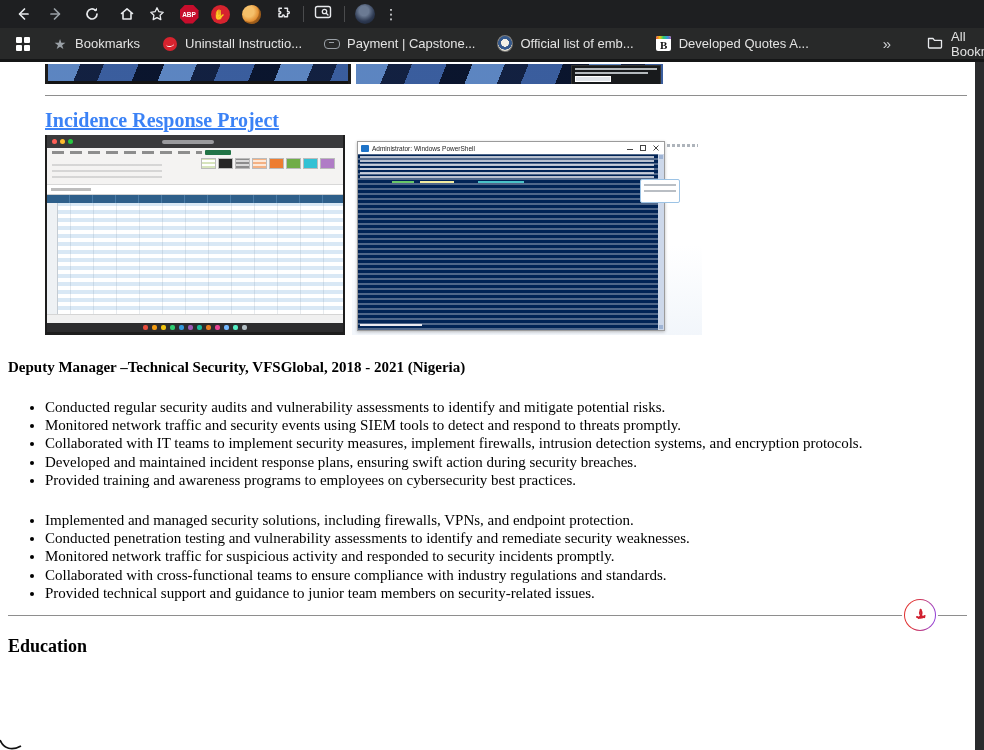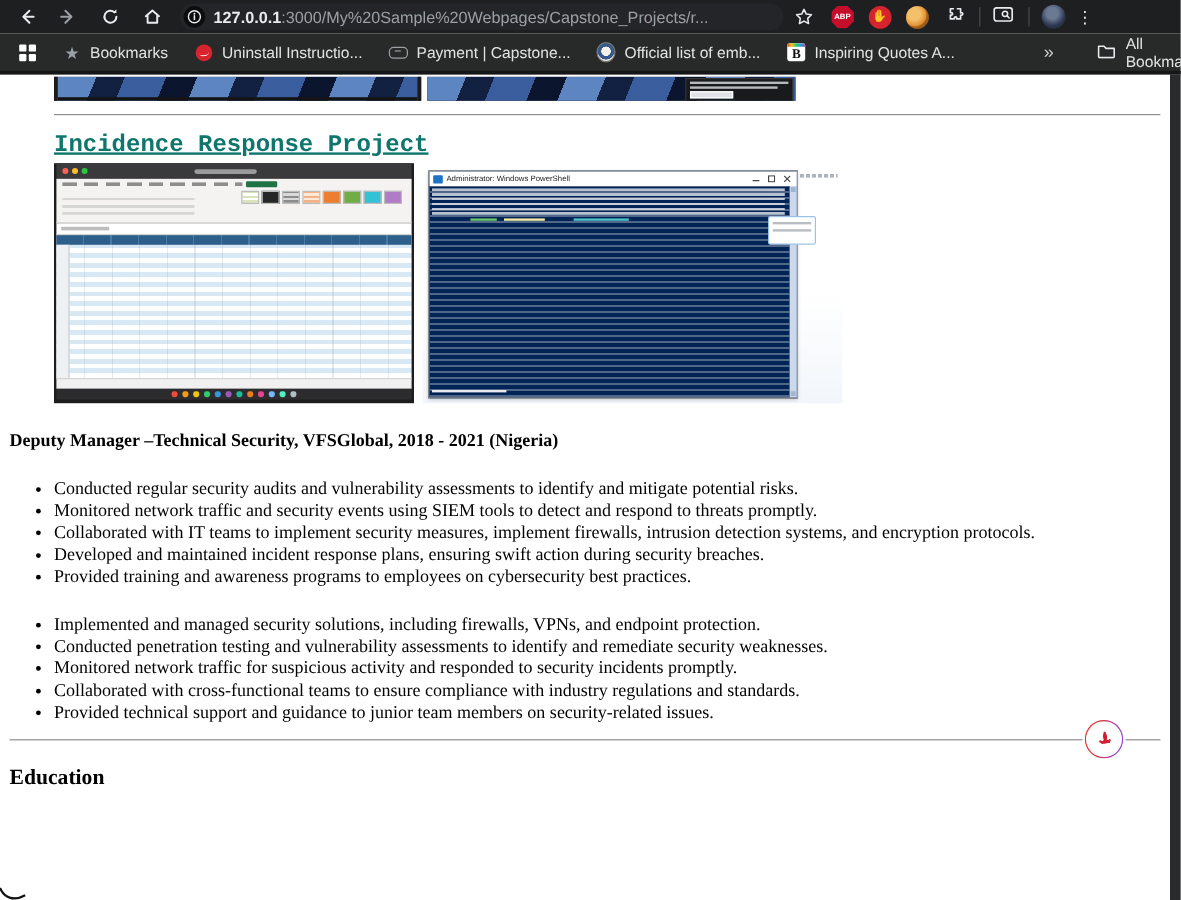--- a/index.html
+++ b/index.html
@@ -55,21 +55,21 @@
   .miniterm{position:absolute;right:2px;top:1px;width:88px;height:18px;background:#181a1c;border:1px solid #333;}
   .miniterm i{position:absolute;left:3px;right:3px;height:2px;background:rgba(220,225,230,.8);}
   .miniterm i:nth-child(1){top:2px;}
   .miniterm i:nth-child(2){top:6px;right:12px;}
   .miniterm .sel{position:absolute;left:3px;bottom:2px;width:34px;height:4px;background:#dfe3e8;border:1px solid #fff;}
 
   .hr1{margin:11px 8px 0 37px;border:none;border-top:1px solid #8e8e8e;height:0;}
   .hr2{border:none;border-top:1px solid #8e8e8e;margin:0 8px 0 0;height:0;}
 
   .projecth{margin:13px 0 0 37px;font-size:20px;font-weight:bold;}
-  .projecth a{color:#0f766e;text-decoration:underline;cursor:pointer;font-family:Liberation Mono, monospace;}
+  .projecth a{color:#3b82f6;text-decoration:underline;cursor:pointer;}
 
   .shots{margin:3px 0 0 37px;display:flex;gap:7px;}
 
   
   .excel{width:300px;height:200px;background:#1d1d1d;padding:0 2px;box-sizing:border-box;position:relative;flex:0 0 auto;}
   .x-title{height:13px;background:#3a3a3c;display:flex;align-items:center;padding-left:5px;}
   .x-title .tl{width:5px;height:5px;border-radius:50%;margin-right:3px;}
   .x-title .name{margin-left:86px;width:52px;height:4px;background:#9a9a9d;border-radius:2px;}
   .x-ribbon{height:36px;background:#f4f3f2;position:relative;border-bottom:1px solid #d8d8d8;}
   .x-ribbon .tabs{position:absolute;left:5px;top:3px;width:150px;height:3px;background:repeating-linear-gradient(90deg,#8d8d8d 0 12px,transparent 12px 18px);}
@@ -148,30 +148,20 @@
       </span>
   </div>
   <div class="tbtn">
     <span>
         <svg width="16" height="16" viewBox="0 0 16 16">
           <path d="M2.5 7.5 8 2.8l5.5 4.7M4 6.8V13h8V6.8" stroke="#e8eaed" stroke-width="1.6" fill="none" stroke-linecap="round" stroke-linejoin="round"></path>
         </svg>
       </span>
   </div>
 
-  <div class="omnibox">
-    <span class="infochip">
-        <svg width="12" height="12" viewBox="0 0 12 12">
-          <circle cx="6" cy="6" r="5" stroke="#e8eaed" stroke-width="1.2" fill="none"></circle>
-          <path d="M6 5.2v3" stroke="#e8eaed" stroke-width="1.3" stroke-linecap="round"></path>
-          <circle cx="6" cy="3.4" r=".8" fill="#e8eaed"></circle>
-        </svg>
-      </span>
-    <span class="url"><span class="host">127.0.0.1</span><span class="path">:3000/My%20Sample%20Webpages/Capstone_Projects/r...</span></span>
-  </div>
 
   <div class="tbtn" style="margin-left:4px">
     <span>
         <svg width="16" height="16" viewBox="0 0 16 16">
           <path d="M8 1.8l1.9 3.9 4.3.6-3.1 3 .7 4.3L8 11.6l-3.8 2 .7-4.3-3.1-3 4.3-.6z" stroke="#e8eaed" stroke-width="1.3" fill="none" stroke-linejoin="round"></path>
         </svg>
       </span>
   </div>
 
   <div class="ext">
@@ -233,21 +223,21 @@
   <div class="bmitem">
     <span class="fav">
         <span class="sealicon"></span>
       </span>
     <span>Official list of emb...</span>
   </div>
   <div class="bmitem">
     <span class="fav">
         <span class="bicon">B</span>
       </span>
-    <span>Inspiring Quotes A...</span>
+    <span>Developed Quotes A...</span>
   </div>
 
   <div class="chev" style="margin-left:52px">»</div>
   <div class="bmsep"></div>
   <div class="allbm">
     <span><svg width="16" height="13" viewBox="0 0 16 13">
           <path d="M1.5 2.5h4.5l1.5 1.8h7v6.7a1 1 0 0 1-1 1h-11a1 1 0 0 1-1-1z" stroke="#e8eaed" stroke-width="1.3" fill="none" stroke-linejoin="round"></path>
         </svg></span>
     <span>All Bookmarks</span>
   </div>

